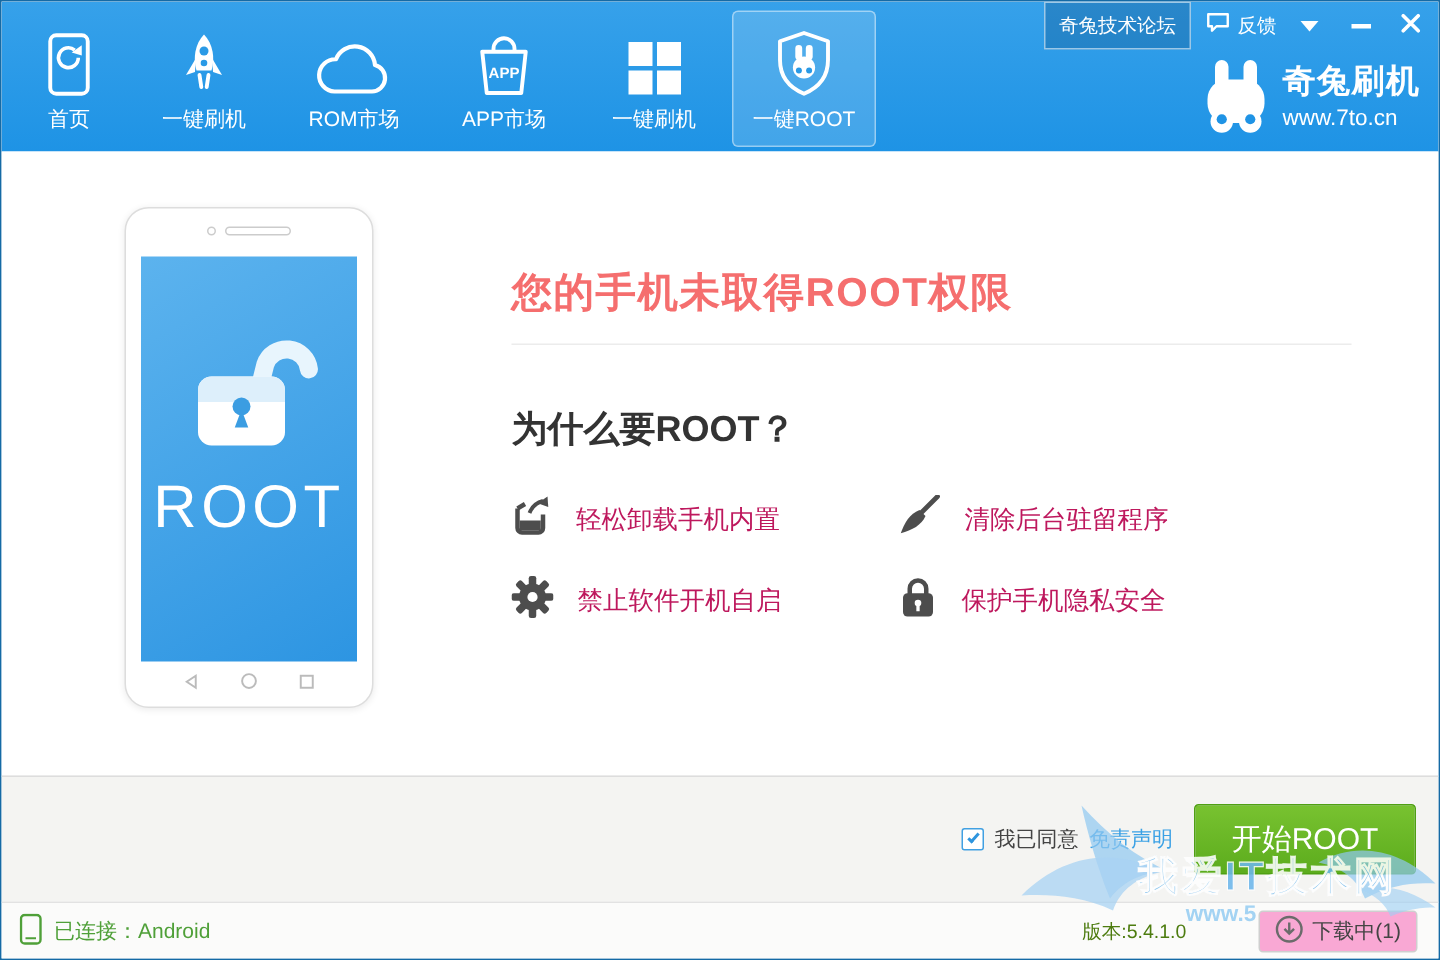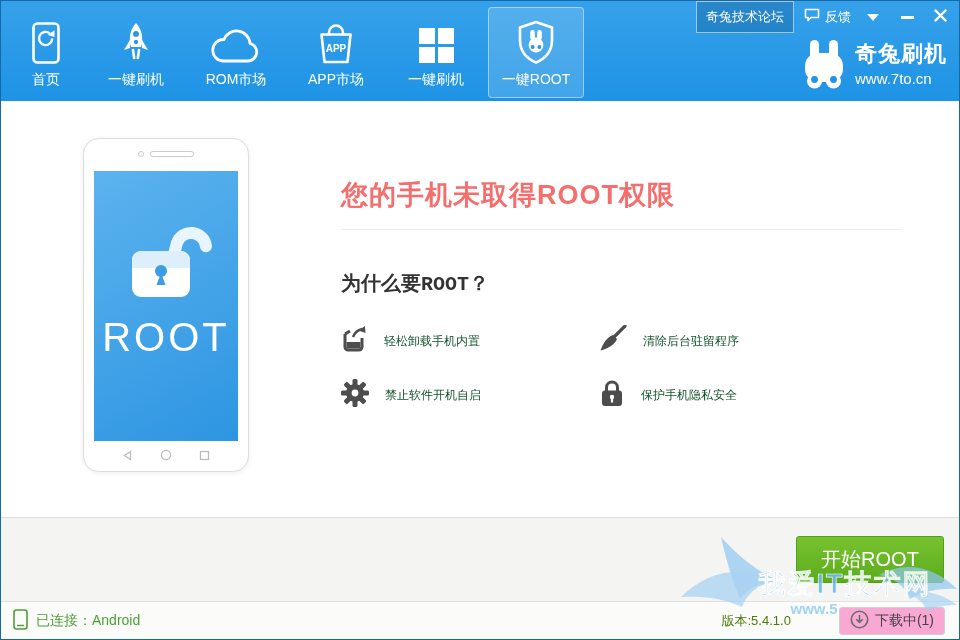--- a/index.html
+++ b/index.html
@@ -32,24 +32,24 @@
   .phone-top{ margin-top:12px; display:flex; align-items:center; justify-content:center; gap:6px; }
   .cam{ width:6px; height:6px; border:1px solid #ccc; border-radius:50%; }
   .slot{ width:44px; height:6px; border:1px solid #ccc; border-radius:4px; }
   .screen{ position:absolute; left:10px; right:10px; top:32px; bottom:30px; background:linear-gradient(150deg,#5cb3ee 0%,#2d95e2 100%); display:flex; flex-direction:column; align-items:center; }
   .screen-root{ color:#fff; font-size:40px; letter-spacing:3px; margin-top:12px; font-weight:400; }
   .phone-nav{ position:absolute; bottom:6px; left:0; right:0; display:flex; justify-content:center; gap:27px; align-items:center; }
 
   .info{ position:absolute; left:340px; top:0; width:560px; }
   .page-title{ padding-top:76px; font-size:27px; font-weight:bold; color:#f56e6e; letter-spacing:1px; }
   .divider{ height:1px; background:#ececec; margin-top:16px; }
-  .question{ margin-top:40px; font-size:20px; color:#333;font-family:Liberation Mono, monospace; }
+  .question{ margin-top:40px; font-size:24px; color:#333; }
   .features{ margin-top:30px; display:grid; grid-template-columns:258px 258px; row-gap:26px; }
   .feature{ display:flex; align-items:center; gap:16px; height:28px; }
-  .feature-label{ font-size:12px; color:#14532d; }
+  .feature-label{ font-size:17px; color:#be185d; }
 
   
   .footer{ position:absolute; left:0; right:0; top:516px; height:84px; background:#f4f4f2; border-top:1px solid #ddd; display:flex; align-items:center; justify-content:flex-end; padding-right:15px; gap:14px; }
   .agree-row{ display:flex; align-items:center; gap:7px; }
   .checkbox{ width:15px; height:15px; background:#fff; border:1px solid #41a0e2; border-radius:2px; position:relative; cursor:pointer; }
   .checkbox .tick{ position:absolute; left:3px; top:3px; width:8px; height:4px; border-left:2px solid #2e95de; border-bottom:2px solid #2e95de; transform:rotate(-48deg); }
   .agree-label{ font-size:14px; color:#444; }
   .disclaimer{ font-size:14px; color:#3ba1e5; cursor:pointer; text-decoration:none; }
   .start-btn{ width:148px; height:47px; background:linear-gradient(#78c230,#5cac1d); border:1px solid #4fa013; border-radius:3px; color:#fff; font-size:20px; cursor:pointer; font-family:inherit; }
 
@@ -268,20 +268,27 @@
               <rect x="11.9" y="19" width="2.2" height="4.5" fill="#fff"></rect>
             </svg>
           </span>
           <span class="feature-label">保护手机隐私安全</span>
         </div>
       </div>
     </div>
   </div>
 
   <div class="footer">
+    <div class="agree-row">
+      <div class="checkbox">
+          <div class="tick"></div>
+        </div>
+      <span class="agree-label">我已同意</span>
+      <a class="disclaimer">免责声明</a>
+    </div>
     <button class="start-btn">开始ROOT</button>
   </div>
 
   <div class="statusbar">
     <div class="conn">
       <span>
         <svg width="15" height="21" viewBox="0 0 15 21">
           <rect x="1" y="1" width="13" height="19" rx="2.5" fill="none" stroke="#4fa038" stroke-width="1.6"></rect>
           <line x1="4" y1="16.5" x2="11" y2="16.5" stroke="#4fa038" stroke-width="1.4"></line>
         </svg>

